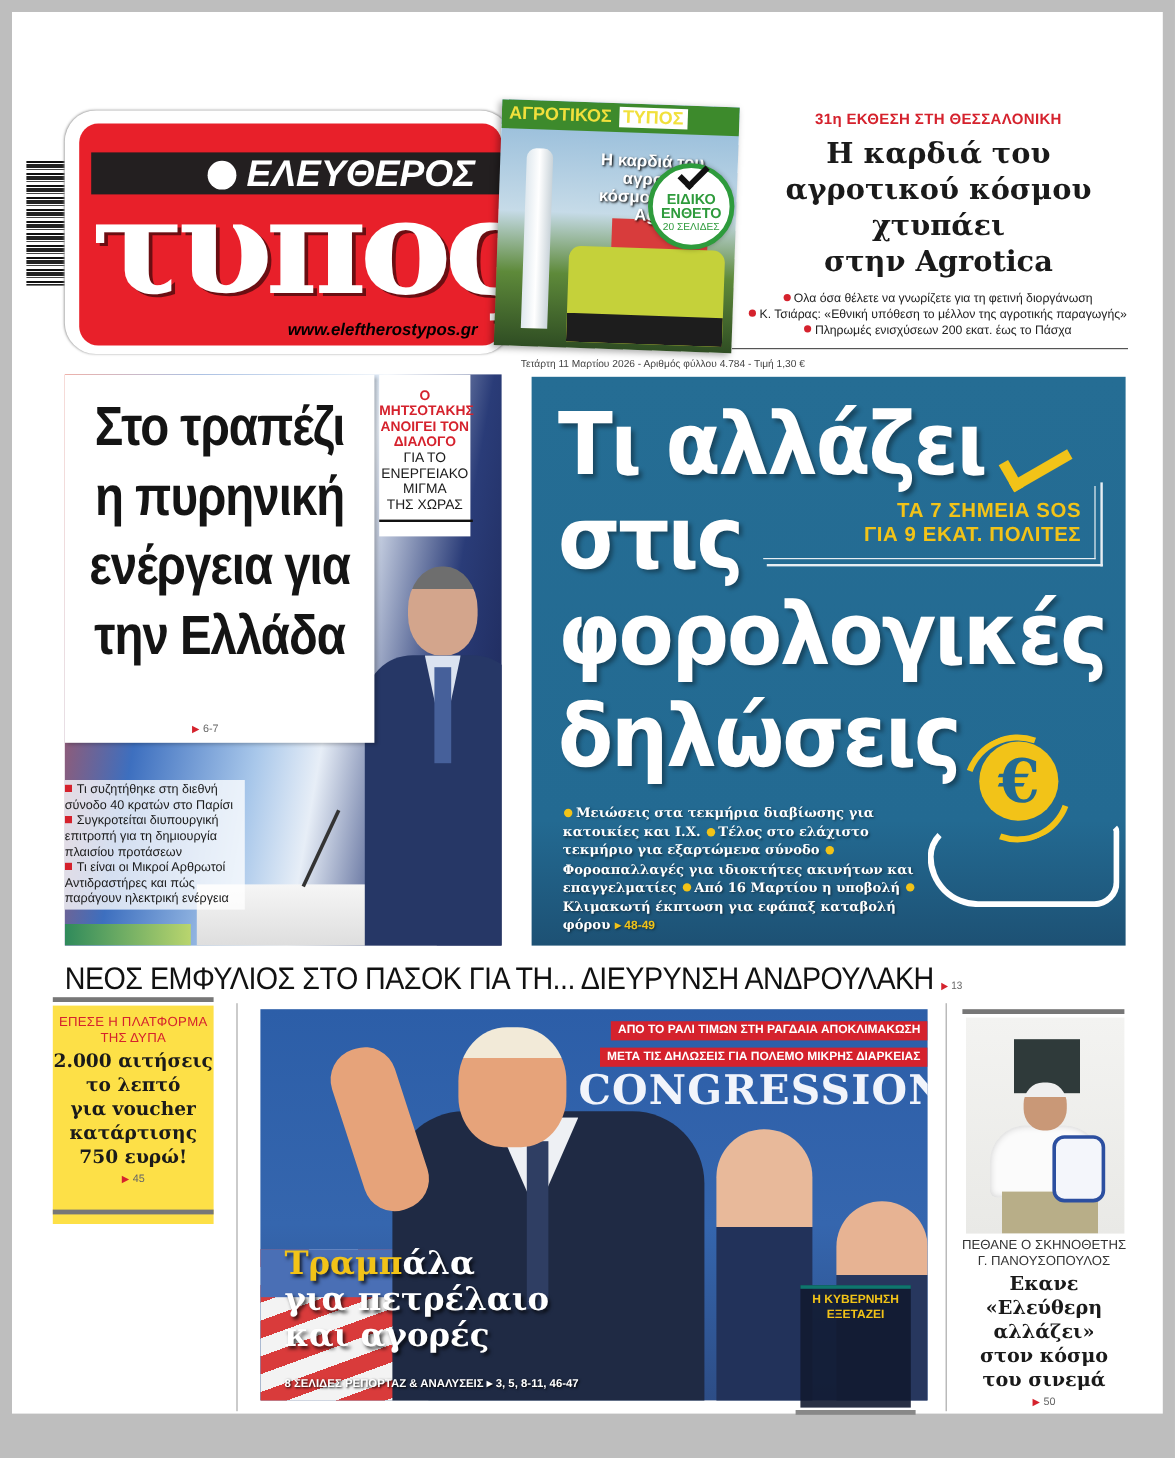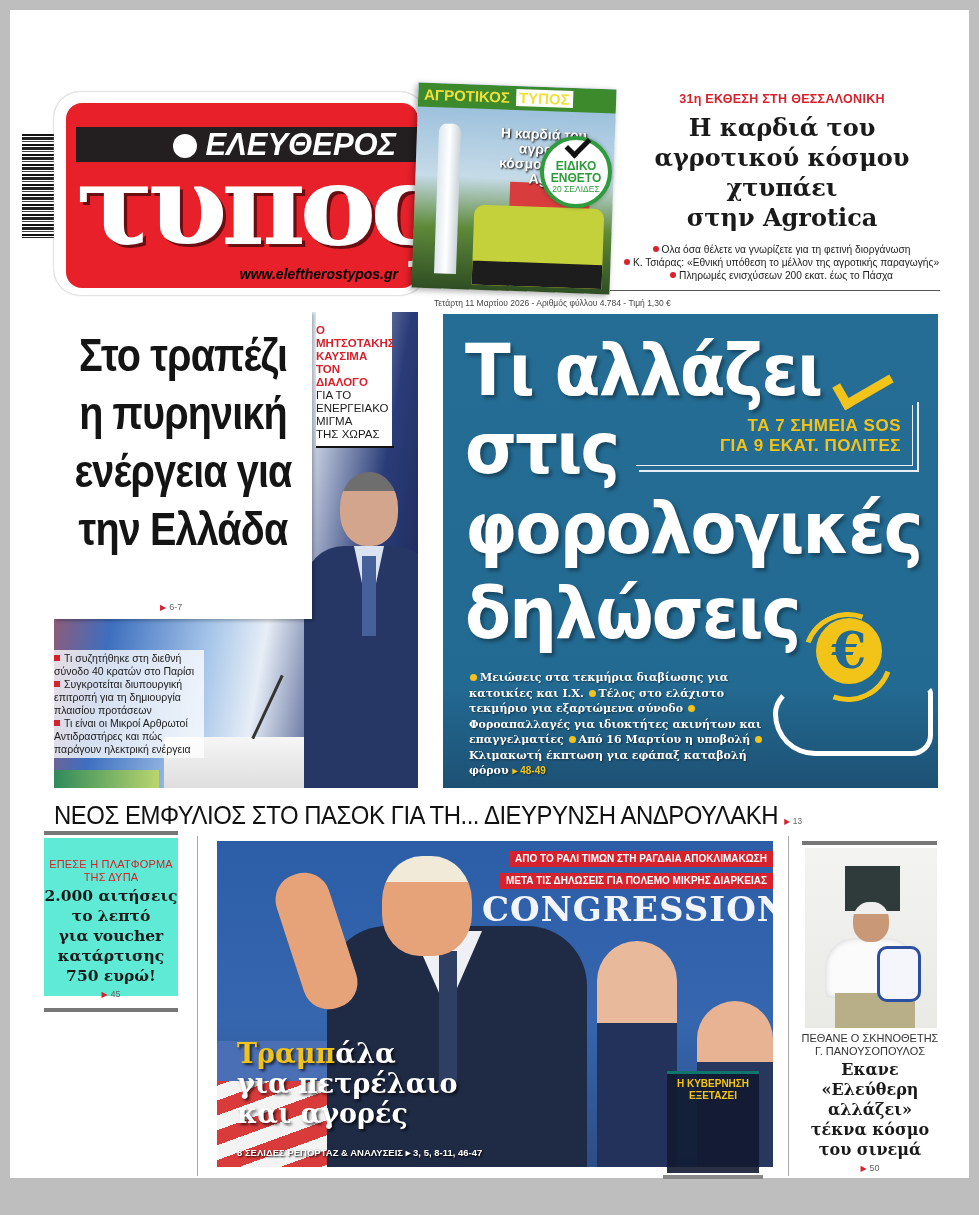--- a/index.html
+++ b/index.html
@@ -46,21 +46,21 @@
   .nuc-head { position: absolute; left: 36px; top: 0; width: 58px; height: 74px; border-radius: 48% 48% 45% 45%; background: linear-gradient(180deg,#6e6e6e 0 26%,#d3a58c 26%); }
   .nuc-suit { position: absolute; left: 0; top: 74px; width: 130px; height: 260px; background: #263766; border-radius: 40px 40px 0 0; }
   .nuc-shirt { position: absolute; left: 50px; top: 74px; width: 30px; height: 70px; background: #dbe3f0; clip-path: polygon(0 0,100% 0,50% 100%); }
   .nuc-tie { position: absolute; left: 58px; top: 84px; width: 14px; height: 80px; background: #46609a; }
   .nuc-podium { position: absolute; left: 110px; top: 425px; width: 200px; height: 55px; background: linear-gradient(180deg,#f6f6f6,#dcdcdc); }
   .nuc-mic { position: absolute; left: 212px; top: 360px; width: 3px; height: 70px; background: #333; transform: rotate(25deg); }
   .nuc-headline-box { position: absolute; left: 0; top: 0; width: 258px; height: 307px; background: #fff; box-shadow: 2px 2px 3px rgba(0,0,0,.25); }
   .nuc-headline { position: absolute; left: 0; top: 14px; width: 258px; text-align: center; font-family: "Liberation Sans", sans-serif; font-weight: bold; font-size: 46px; line-height: 58px; letter-spacing: -1px; color: #141414; transform: scaleX(.86); transform-origin: center top; }
   .nuc-ref { position: absolute; left: 106px; top: 290px; font-size: 9px; color: #666; }
   .tri-red { color: #d5222d; font-size: 8px; margin-right: 3px; }
-  .nuc-side { position: absolute; left: 262px; top: 0; width: 76px; height: 135px; background: #fff; text-align: left; }
+  .nuc-side { position: absolute; left: 262px; top: 0; width: 76px; height: 135px; background: #fff; text-align: center; }
   .nuc-side-red { margin-top: 12px; color: #d5222d; font-weight: bold; font-size: 11.5px; line-height: 13px; }
   .nuc-side-black { color: #1a1a1a; font-weight: normal; font-size: 11.5px; line-height: 13px; }
   .nuc-side-rule { width: 78px; height: 2px; background: #111; margin: 5px auto 0; }
   .nuc-bullets { position: absolute; left: 0; top: 338px; width: 150px; font-size: 10.5px; line-height: 13px; color: #1a1a1a; background: rgba(255,255,255,.78); padding: 2px 0; }
   .sq-red { display: inline-block; width: 6px; height: 6px; background: #d5222d; margin-right: 4px; vertical-align: 1px; }
   .nuc-greenbox { position: absolute; left: 0; top: 458px; width: 105px; height: 18px; background: linear-gradient(90deg,#2f8a5b,#b9d56e); }
 
   
   .tax-box { position: absolute; left: 433px; top: 304px; width: 495px; height: 474px; background: linear-gradient(180deg,#256d94 0%,#236a92 78%,#1d5174 100%); overflow: hidden; }
   .tax-h { position: absolute; left: 22px; color: #fff; font-weight: bold; font-family: "DejaVu Sans", sans-serif; font-size: 72px; line-height: 72px; letter-spacing: -2px; text-shadow: 3px 3px 4px rgba(0,0,0,.35); transform: scaleX(.93); transform-origin: left top; }
@@ -179,21 +179,21 @@
         <div>η πυρηνική</div>
         <div>ενέργεια για</div>
         <div>την Ελλάδα</div>
       </div>
       <div class="nuc-ref"><span class="tri-red">▶</span><span>6-7</span></div>
     </div>
 
     <div class="nuc-side">
       <div class="nuc-side-red">
         <div>Ο ΜΗΤΣΟΤΑΚΗΣ</div>
-        <div>ΚΑΥΣΙΜΑ ΤΟΝ</div>
+        <div>ΑΝΟΙΓΕΙ ΤΟΝ</div>
         <div>ΔΙΑΛΟΓΟ</div>
       </div>
       <div class="nuc-side-black">
         <div>ΓΙΑ ΤΟ</div>
         <div>ΕΝΕΡΓΕΙΑΚΟ</div>
         <div>ΜΙΓΜΑ</div>
         <div>ΤΗΣ ΧΩΡΑΣ</div>
       </div>
       <div class="nuc-side-rule"></div>
     </div>
@@ -226,21 +226,21 @@
       <span class="dot-yel"></span><span>Φοροαπαλλαγές για ιδιοκτήτες ακινήτων και επαγγελματίες</span>
       <span class="dot-yel"></span><span>Από 16 Μαρτίου η υποβολή</span>
       <span class="dot-yel"></span><span>Κλιμακωτή έκπτωση για εφάπαξ καταβολή φόρου</span>
       <span class="tax-ref">▸ <span>48-49</span></span>
     </div>
   </div>
 
   <div class="banner"><span>ΝΕΟΣ ΕΜΦΥΛΙΟΣ ΣΤΟ ΠΑΣΟΚ ΓΙΑ ΤΗ... ΔΙΕΥΡΥΝΣΗ ΑΝΔΡΟΥΛΑΚΗ</span> <span class="banner-ref"><span class="tri-red">▶</span><span>13</span></span></div>
 
   <div class="col-rule" style="left:34px; top:821px; width:134px;"></div>
-  <div class="side-story" style="left:34px; top:828px; width:134px; height:158px; background:#5eead4; padding-top:20px;">
+  <div class="side-story" style="left:34px; top:828px; width:134px; height:182px; background:#fde047; padding-top:8px;">
     <div class="side-kicker">
         <div>ΕΠΕΣΕ Η ΠΛΑΤΦΟΡΜΑ</div>
         <div>ΤΗΣ ΔΥΠΑ</div>
       </div>
     <div class="side-title">
       <div>2.000 αιτήσεις</div>
         <div>το λεπτό</div>
         <div>για voucher</div>
         <div>κατάρτισης</div>
         <div>750 ευρώ!</div>
@@ -289,19 +289,19 @@
   </div>
   <div class="side-story" style="left:790px; top:1022px; width:140px;">
     <div class="side-kicker-grey">
         <div>ΠΕΘΑΝΕ Ο ΣΚΗΝΟΘΕΤΗΣ</div>
         <div>Γ. ΠΑΝΟΥΣΟΠΟΥΛΟΣ</div>
       </div>
     <div class="side-title" style="font-size:16px;">
       <div>Εκανε</div>
         <div>«Ελεύθερη</div>
         <div>αλλάζει»</div>
-        <div>τέκνα κόσμο</div>
+        <div>στον κόσμο</div>
         <div>του σινεμά</div>
     </div>
     <div class="side-ref"><span class="tri-red">▶</span><span>50</span></div>
   </div>
 
 </div>
 
 </body></html>

